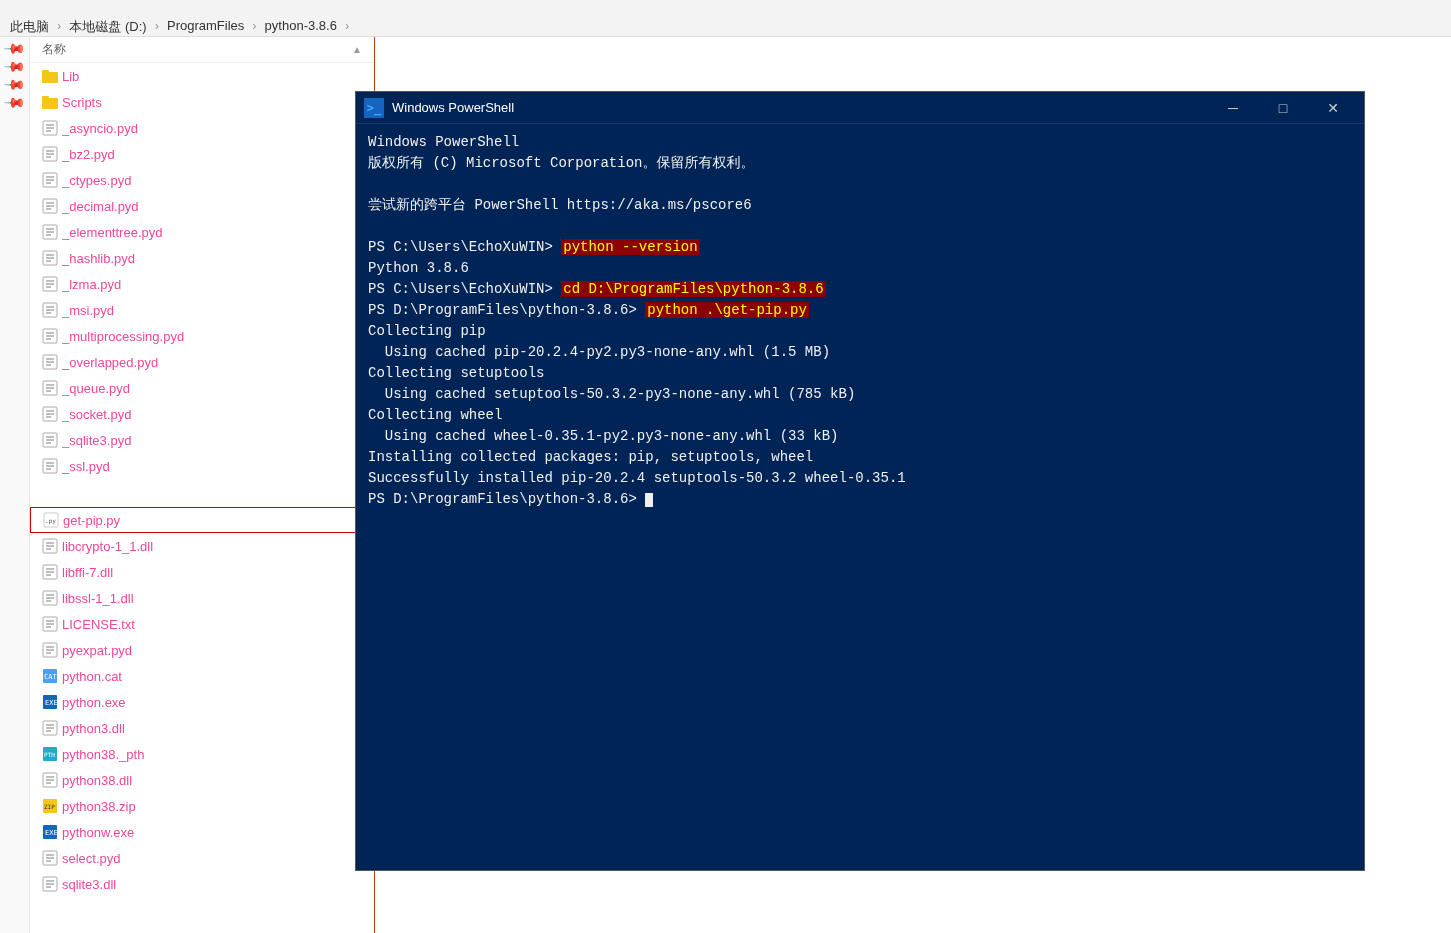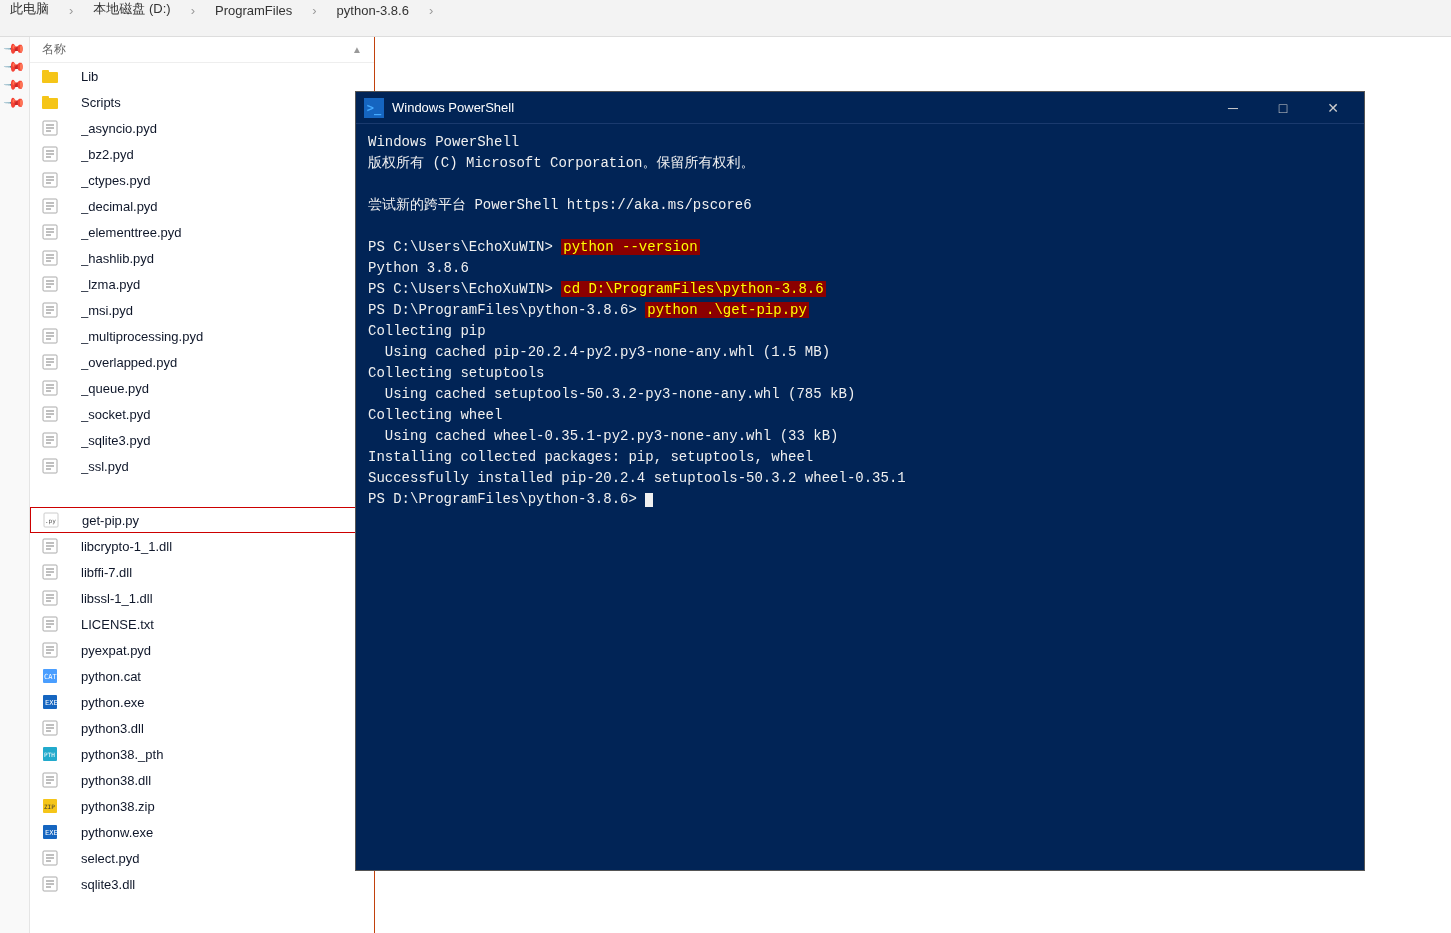--- a/index.html
+++ b/index.html
@@ -12,22 +12,22 @@
       display: flex;
       flex-direction: column;
     }
 
     
     .explorer-topbar {
       background: #f3f3f3;
       border-bottom: 1px solid #ddd;
       padding: 18px 10px;
       display: flex;
-      align-items: flex-end;
-      gap: 20px;
+      align-items: flex-start;
+      gap: 8px;
       font-size: 13px;
       color: #333;
       height: 36px;
     }
     .breadcrumb-separator {
       color: #999;
     }
     .breadcrumb-part {
       color: #333;
     }
@@ -85,23 +85,23 @@
     .column-header-sort {
       font-size: 10px;
       color: #999;
     }
 
     .file-item {
       display: flex;
       align-items: center;
       padding: 3px 8px 3px 12px;
       font-size: 13px;
-      color: #0f172a;
+      color: #ec4899;
       cursor: pointer;
-      gap: 23px;
+      gap: 4px;
       height: 26px;
     }
     .file-item.highlighted {
       border: 1px solid #cc0000;
       margin-top: 28px;
     }
 
     .file-icon {
       width: 16px;
       height: 16px;

